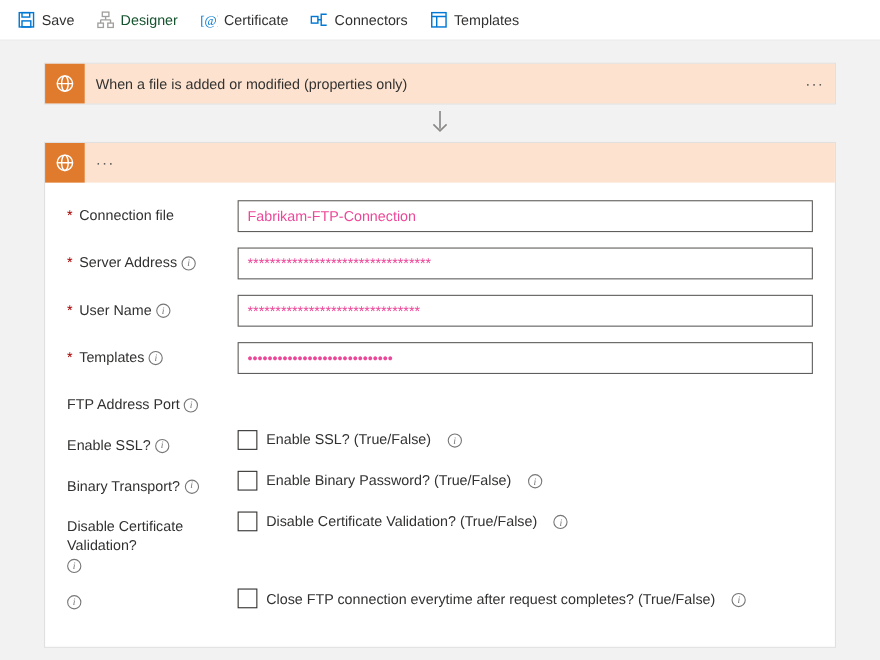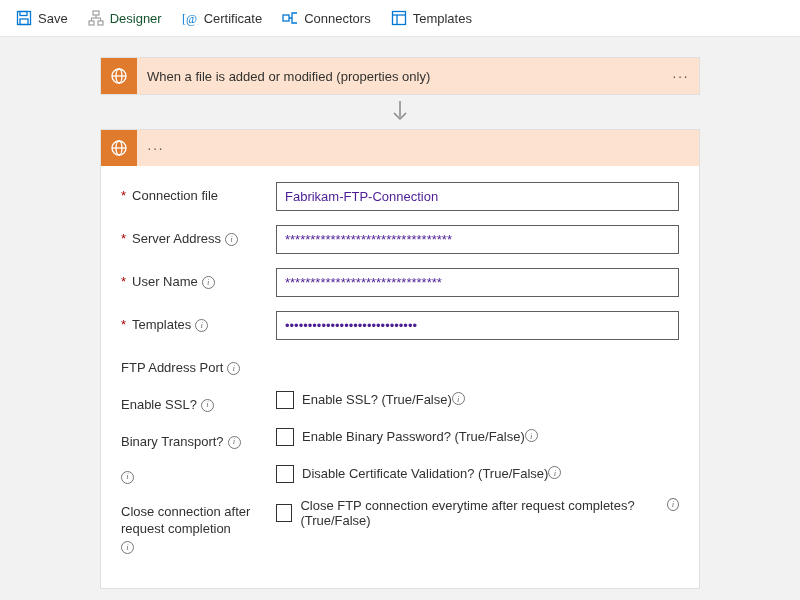--- a/index.html
+++ b/index.html
@@ -7,40 +7,40 @@
   
   .toolbar { display: flex; align-items: center; gap: 4px; padding: 6px 8px; border-bottom: 1px solid #e5e5e5; background: #fff; }
   .toolbar-item { display: flex; align-items: flex-end; gap: 6px; padding: 4px 8px; cursor: pointer; color: #323130; }
   .toolbar-item.disabled { color: #14532d; cursor: default; }
   .toolbar-icon { width: 16px; height: 16px; display: inline-flex; align-items: center; justify-content: center; }
   .toolbar-icon svg { width: 16px; height: 16px; }
   .chevron-down { margin-left: 2px; }
   
   .canvas { background: #f2f2f2; padding: 20px 0 24px; min-height: 560px; display: flex; flex-direction: column; align-items: center; }
   
-  .step-card { width: 600px; border: 1px solid #e0e0e0; background: #fff; }
+  .step-card { width: 720px; border: 1px solid #e0e0e0; background: #fff; }
   .step-header { display: flex; align-items: center; background: #fde3cf; height: 36px; }
   .step-icon-box { width: 36px; height: 36px; background: #e07b2e; display: flex; align-items: center; justify-content: center; }
   .step-icon-box svg { width: 18px; height: 18px; }
   .step-title { flex: 1; padding: 0 10px; font-size: 13px; color: #323130; }
   .step-menu { padding: 0 10px; color: #605e5c; cursor: pointer; font-size: 14px; letter-spacing: 1px; }
   
   .arrow-down { margin: 6px 0; display:flex; justify-content:center; }
   
   .form-body { padding: 16px 20px 20px; }
   .form-row { display: flex; align-items: flex-start; margin-bottom: 14px; }
   .form-label { width: 155px; font-size: 13px; color: #323130; padding-top: 6px; display: flex; align-items: center; gap: 4px; flex-wrap: wrap; line-height: 1.3; }
   .form-label .req { color: #a80000; margin-right: 2px; }
   .form-control { flex: 1; }
-  .text-input { width: 100%; border: 1px solid #605e5c; padding: 6px 8px; font-size: 13px; font-family: inherit; color: #4c1d95; }
+  .text-input { width: 100%; border: 1px solid #605e5c; padding: 6px 8px; font-size: 13px; font-family: inherit; color: #ec4899; }
   .text-input::placeholder { color: #767676; }
   
   .checkbox-row { display: flex; align-items: center; gap: 8px; }
   .checkbox-box { width: 18px; height: 18px; border: 1px solid #323130; background: #fff; cursor: pointer; }
-  .checkbox-label { font-size: 13px; color: #323130; display: flex; align-items: flex-start; gap: 0; }
+  .checkbox-label { font-size: 13px; color: #323130; display: flex; align-items: flex-end; gap: 15px; }
   
   .info-icon { width: 13px; height: 13px; border: 1px solid #767676; border-radius: 50%; display: inline-flex; align-items: center; justify-content: center; font-size: 9px; color: #767676; font-style: italic; font-family: Georgia, serif; }
 </style>
 </head>
 <body>
 
 <div class="toolbar">
   <div class="toolbar-item">
     <span class="toolbar-icon">
       <svg viewBox="0 0 16 16">
@@ -197,34 +197,34 @@
           <div class="checkbox-box"></div>
           <div class="checkbox-label">
               <span>Enable Binary Password? (True/False)</span> 
               <span class="info-icon">i</span>
             </div>
         </div>
       </div>
 
       <div class="form-row">
         <div class="form-label">
+            <span>Disable Certificate Validation?</span> 
             <span class="info-icon">i</span>
           </div>
         <div class="form-control checkbox-row">
           <div class="checkbox-box"></div>
           <div class="checkbox-label">
               <span>Disable Certificate Validation? (True/False)</span> 
               <span class="info-icon">i</span>
             </div>
         </div>
       </div>
 
       <div class="form-row">
         <div class="form-label">
-            <span>Close connection after request completion</span> 
             <span class="info-icon">i</span>
           </div>
         <div class="form-control checkbox-row">
           <div class="checkbox-box"></div>
           <div class="checkbox-label">
               <span>Close FTP connection everytime after request completes? (True/False)</span> 
               <span class="info-icon">i</span>
             </div>
         </div>
       </div>

